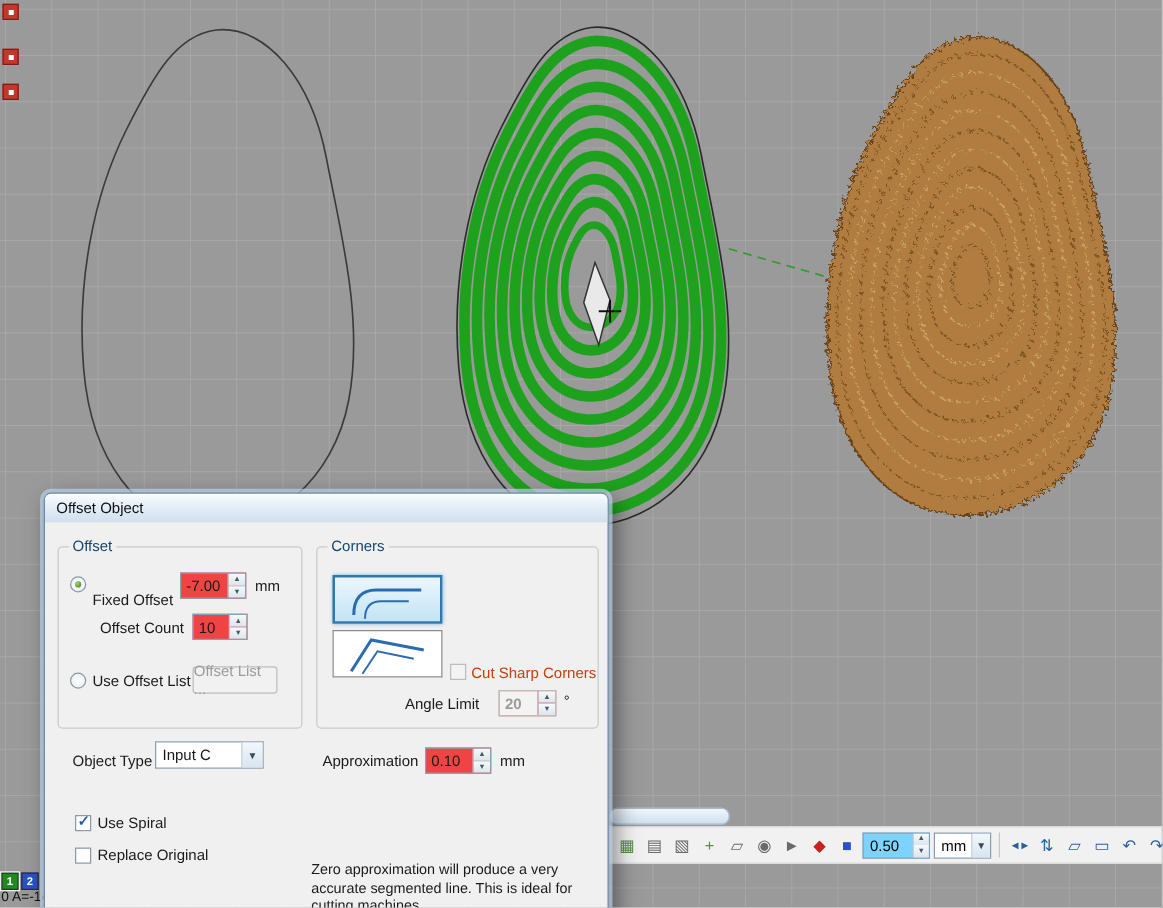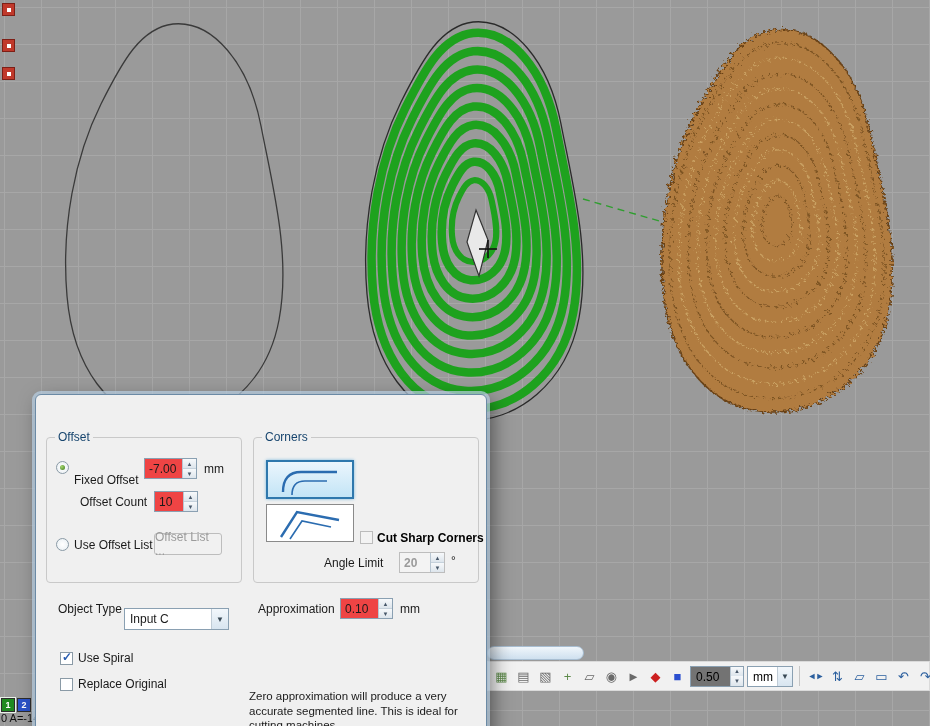--- a/index.html
+++ b/index.html
@@ -27,21 +27,21 @@
     z-index:10; font-size:12px; color:#1a1a1a; }
   .titlebar { height:23px; background:linear-gradient(#fcfdfe,#e4eef7 45%,#d1e1ef);
     border-bottom:1px solid #c6d6e4; border-radius:5px 5px 0 0; display:flex;
     align-items:center; padding:0 9px; color:#101010; }
 
   .group { position:absolute; border:1px solid #c9c9c9; border-radius:4px; }
   .gcap { position:absolute; top:-8px; left:8px; background:#f0f0f0;
     padding:0 3px; color:#17456e; }
 
   .label { position:absolute; white-space:nowrap; }
-  .label.dis { color:#000000;font-weight:bold; }
+  .label.dis { color:#c2410c; }
 
   .radio { position:absolute; width:13px; height:13px; border-radius:50%;
     border:1px solid #8a9aa6; background:radial-gradient(#fff,#e8eef2); }
   .radio.checked::after { content:""; position:absolute; left:3px; top:3px;
     width:5px; height:5px; border-radius:50%;
     background:radial-gradient(circle at 35% 35%, #a5d66e, #3c7a1c); }
 
   .cb { position:absolute; width:13px; height:13px; border:1px solid #8a9aa6;
     background:#fff; }
   .cb.checked::after { content:"✓"; position:absolute; left:1px; top:-3px;
@@ -85,21 +85,21 @@
   .toolbar { position:absolute; left:487px; top:661px; width:443px; height:30px;
     background:#f1f1f1; border:1px solid #dadada; display:flex; align-items:center;
     padding:0 4px; gap:3px; z-index:4; }
   .ticon { width:19px; height:20px; display:flex; align-items:center;
     justify-content:center; font-size:13px; color:#6a6a6a; flex:0 0 auto; }
   .ticon.small { font-size:9px; letter-spacing:-1px; }
   .ticon.red { color:#cc2020; } .ticon.blue { color:#2b4fd0; }
   .ticon.steel { color:#2b5f9e; }
   .ticon.green { color:#5d8a4a; }
   .tsep { width:1px; height:20px; background:#c6c6c6; margin:0 3px; flex:0 0 auto; }
-  .tspin { display:flex; border:1px solid #8aa0b2; background:#737373; height:21px;
+  .tspin { display:flex; border:1px solid #8aa0b2; background:#7dd3fc; height:21px;
     width:54px; flex:0 0 auto; font-size:12px; }
   .tspin .val { flex:1; padding:3px 0 0 5px; }
   .tspin .btns { width:13px; display:flex; flex-direction:column;
     border-left:1px solid #b9c7d3; }
   .tspin .btns span { flex:1; display:flex; align-items:center; justify-content:center;
     font-size:6px; color:#48586a; background:linear-gradient(#f7f9fb,#dde5ec); }
   .tcombo { display:flex; border:1px solid #8aa0b2; background:#fff; height:21px;
     width:46px; flex:0 0 auto; font-size:12px; }
   .tcombo .ctext { flex:1; padding:3px 0 0 5px; }
   .tcombo .carrow { width:15px; border-left:1px solid #c0ccd6; display:flex;
@@ -169,20 +169,23 @@
       <line x1="479" y1="249" x2="497" y2="249" stroke="#111" stroke-width="1.6"></line>
       <line x1="488" y1="240" x2="488" y2="258" stroke="#111" stroke-width="1.6"></line>
     </g>
   </svg>
 
   <div class="li" style="left:2px; top:3px;"></div>
   <div class="li" style="left:2px; top:39px;"></div>
   <div class="li" style="left:2px; top:67px;"></div>
 
   <div class="dialog">
+    <div class="titlebar">
+      <span>Offset Object</span>
+    </div>
 
     <div class="group" style="left:10px; top:42px; width:196px; height:146px;">
       <span class="gcap">Offset</span>
 
       <span class="radio checked" style="left:9px; top:23px;"></span>
       <span class="label" style="left:27px; top:35px;">Fixed Offset</span>
       <div class="spin" style="left:97px; top:20px; width:53px;">
         <span class="val">-7.00</span>
         <span class="btns">
             <span>▲</span>
@@ -231,21 +234,21 @@
         <span class="val">20</span>
         <span class="btns">
             <span>▲</span>
             <span>▼</span>
           </span>
       </div>
       <span class="label" style="left:197px; top:116px;">°</span>
     </div>
 
     <span class="label" style="left:22px; top:207px;">Object Type</span>
-    <div class="combo" style="left:88px; top:213px; width:105px;">
+    <div class="combo" style="left:88px; top:198px; width:87px;">
       <span class="ctext">Input C</span>
       <span class="carrow">▼</span>
     </div>
 
     <span class="label" style="left:222px; top:207px;">Approximation</span>
     <div class="spin" style="left:304px; top:203px; width:53px;">
       <span class="val">0.10</span>
       <span class="btns">
           <span>▲</span>
           <span>▼</span>

